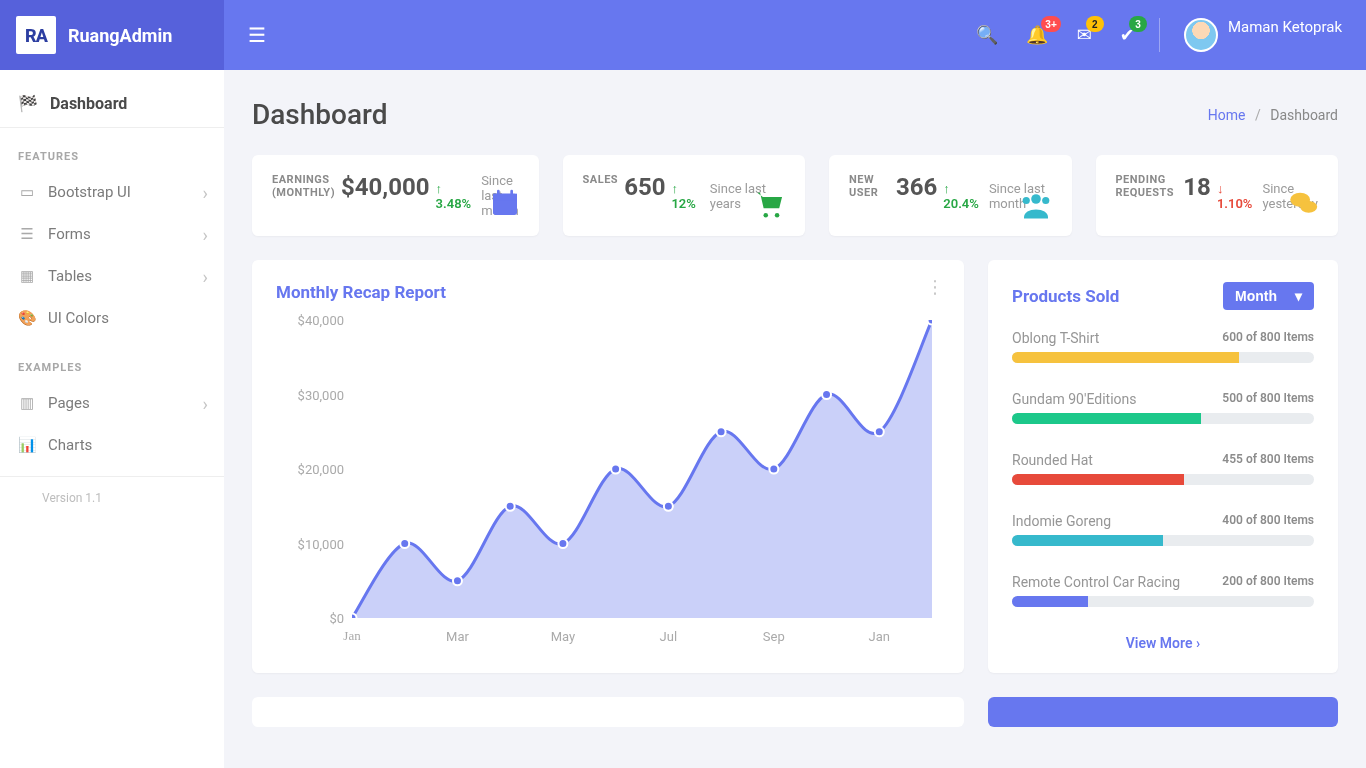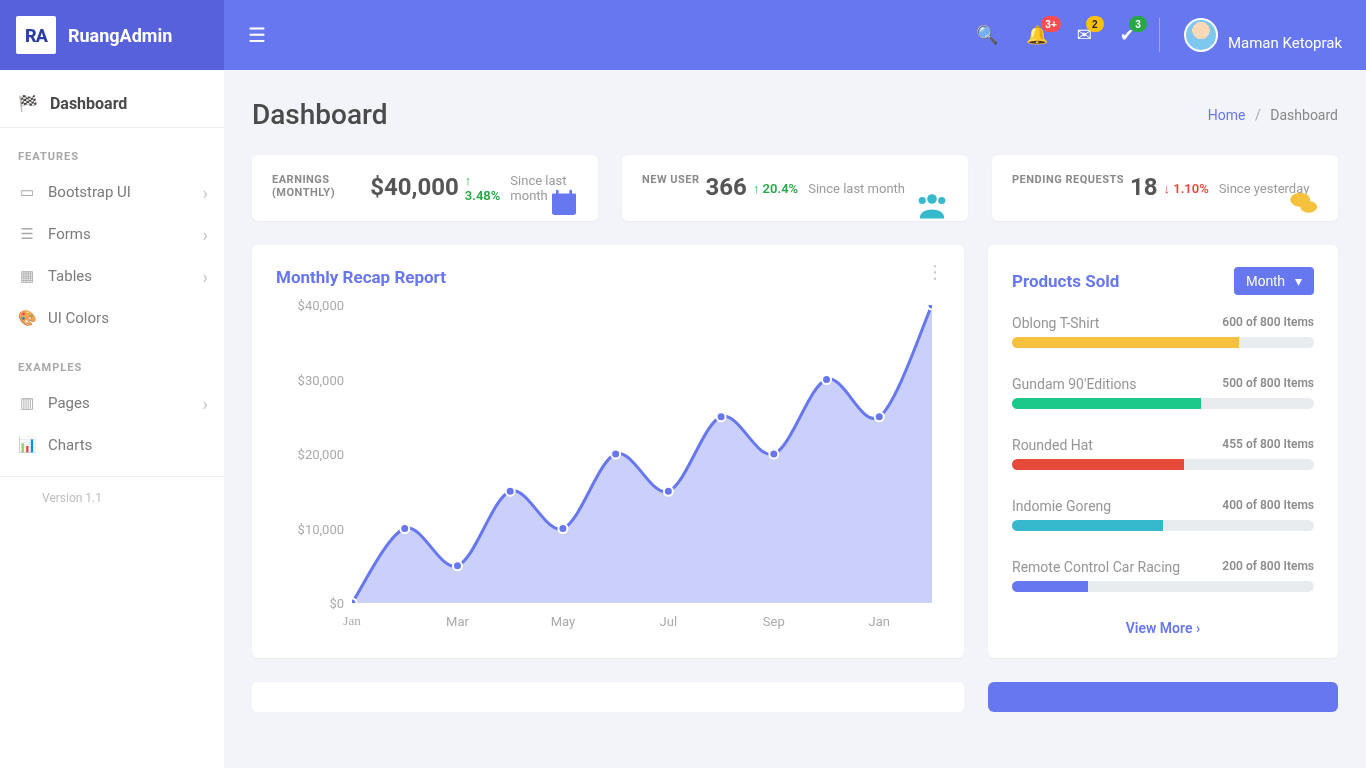--- a/index.html
+++ b/index.html
@@ -24,21 +24,21 @@
 .main { flex:1; display:flex; flex-direction:column; min-width:0; }
 .topbar { height:70px; background:#6777ef; display:flex; align-items:center; padding:0 24px; color:#fff; }
 .menu-toggle { font-size:20px; cursor:pointer; }
 .top-spacer { flex:1; }
 .top-icon { position:relative; margin-left:28px; font-size:18px; cursor:pointer; }
 .badge { position:absolute; top:-8px; right:-12px; min-width:18px; height:16px; padding:0 4px; border-radius:8px; font-size:10px; font-weight:700; display:flex; align-items:center; justify-content:center; }
 .badge.red { background:#ff4d4f; color:#fff; }
 .badge.yellow { background:#ffc107; color:#222; }
 .badge.green { background:#28a745; color:#fff; }
 .top-sep { width:1px; height:34px; background:rgba(255,255,255,.35); margin:0 24px; }
-.user { display:flex; align-items:flex-end; gap:10px; cursor:pointer; font-size:15px; }
+.user { display:flex; align-items:flex-start; gap:10px; cursor:pointer; font-size:15px; }
 .avatar { width:34px; height:34px; border-radius:50%; background: radial-gradient(circle at 50% 35%, #fcd9b6 0 35%, #7ec8f0 36% 100%); border:2px solid #fff; }
 
 
 .content { padding: 28px 28px 0; overflow:auto; flex:1; }
 .page-head { display:flex; align-items:center; justify-content:space-between; margin-bottom:24px; }
 .page-title { font-size:28px; font-weight:500; color:#4a4a4a; }
 .breadcrumb { font-size:14px; color:#888; }
 .breadcrumb a { color:#6777ef; text-decoration:none; }
 .crumb-sep { margin:0 6px; color:#aaa; }
 
@@ -65,21 +65,21 @@
 .chart-menu { position:absolute; right:20px; top:22px; color:#c6c6c6; font-size:18px; cursor:pointer; line-height:.6; }
 .chart-area { position:relative; width:100%; height:330px; }
 .y-label { position:absolute; left:0; font-size:13px; color:#aaa; width:68px; text-align:right; transform:translateY(-50%); }
 .x-label { position:absolute; bottom:0; font-size:13px; color:#aaa; transform:translateX(-50%); }
 .chart-svg { position:absolute; left:76px; right:8px; top:0; bottom:24px; }
 
 
 .prod-card { width:350px; padding:22px 24px; }
 .prod-head { display:flex; align-items:center; justify-content:space-between; margin-bottom:20px; }
 .prod-title { color:#6777ef; font-size:17px; font-weight:700; }
-.month-btn { background:#6777ef; color:#fff; border:none; border-radius:4px; padding:6px 12px; font-size:14px; font-weight:400; cursor:pointer; display:flex; align-items:center; gap:10px; }
+.month-btn { background:#6777ef; color:#fff; border:none; border-radius:4px; padding:6px 12px; font-size:14px; font-weight:700; cursor:pointer; display:flex; align-items:center; gap:18px; }
 .prod-item { margin-bottom:28px; }
 .prod-top { display:flex; justify-content:space-between; font-size:14px; margin-bottom:6px; }
 .prod-name { color:#969696; }
 .prod-count { color:#8c8c8c; font-size:12px; font-weight:600;}
 .bar-track { height:11px; background:#e9ecef; border-radius:6px; overflow:hidden; }
 .bar-fill { height:100%; }
 .view-more { text-align:center; color:#6777ef; font-weight:600; font-size:14px; margin-top:10px; cursor:pointer; }
 .view-more::after { content:" ›"; }
 
 
@@ -172,20 +172,33 @@
     <div class="stat-value">$40,000</div>
     <div class="stat-foot">
       <span class="chg up">↑ 3.48%</span>
       <span class="since">Since last month</span>
     </div>
     <div class="stat-icon ic-calendar"><svg width="32" height="32" viewBox="0 0 24 24" fill="currentColor">
                 <rect x="3" y="5" width="18" height="16" rx="2"></rect>
                 <rect x="3" y="5" width="18" height="5" fill="#6777ef"></rect>
                 <rect x="6" y="2" width="2" height="4" rx="1"></rect>
                 <rect x="16" y="2" width="2" height="4" rx="1"></rect>
+              </svg></div>
+          </div>
+          <div class="stat-card">
+    <div class="stat-label">SALES</div>
+    <div class="stat-value">650</div>
+    <div class="stat-foot">
+      <span class="chg up">↑ 12%</span>
+      <span class="since">Since last years</span>
+    </div>
+    <div class="stat-icon ic-cart"><svg width="34" height="34" viewBox="0 0 24 24" fill="currentColor">
+                <circle cx="9" cy="20" r="1.6"></circle>
+                <circle cx="17" cy="20" r="1.6"></circle>
+                <path d="M3 4h2l2.5 11h11l2-8H7"></path>
               </svg></div>
           </div>
           <div class="stat-card">
     <div class="stat-label">NEW USER</div>
     <div class="stat-value">366</div>
     <div class="stat-foot">
       <span class="chg up">↑ 20.4%</span>
       <span class="since">Since last month</span>
     </div>
     <div class="stat-icon ic-users"><svg width="36" height="36" viewBox="0 0 24 24" fill="currentColor">

